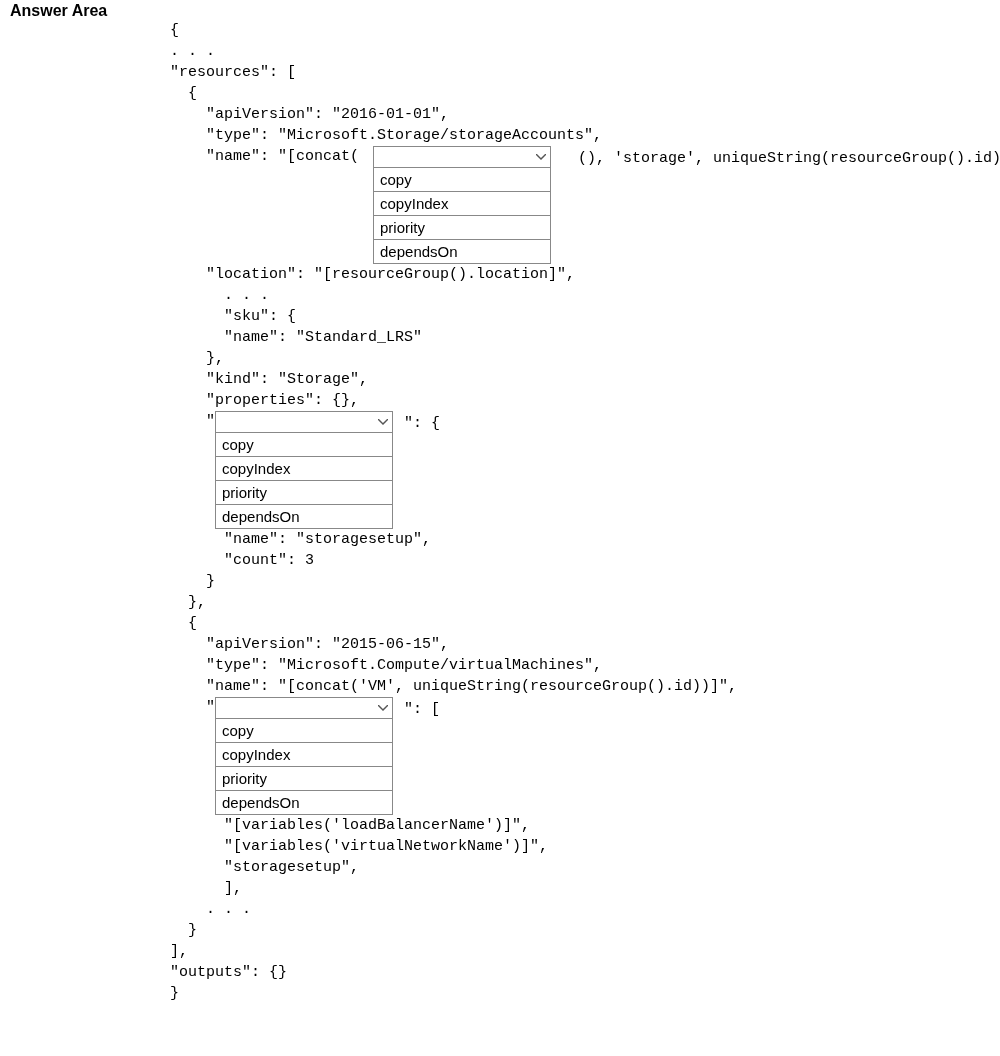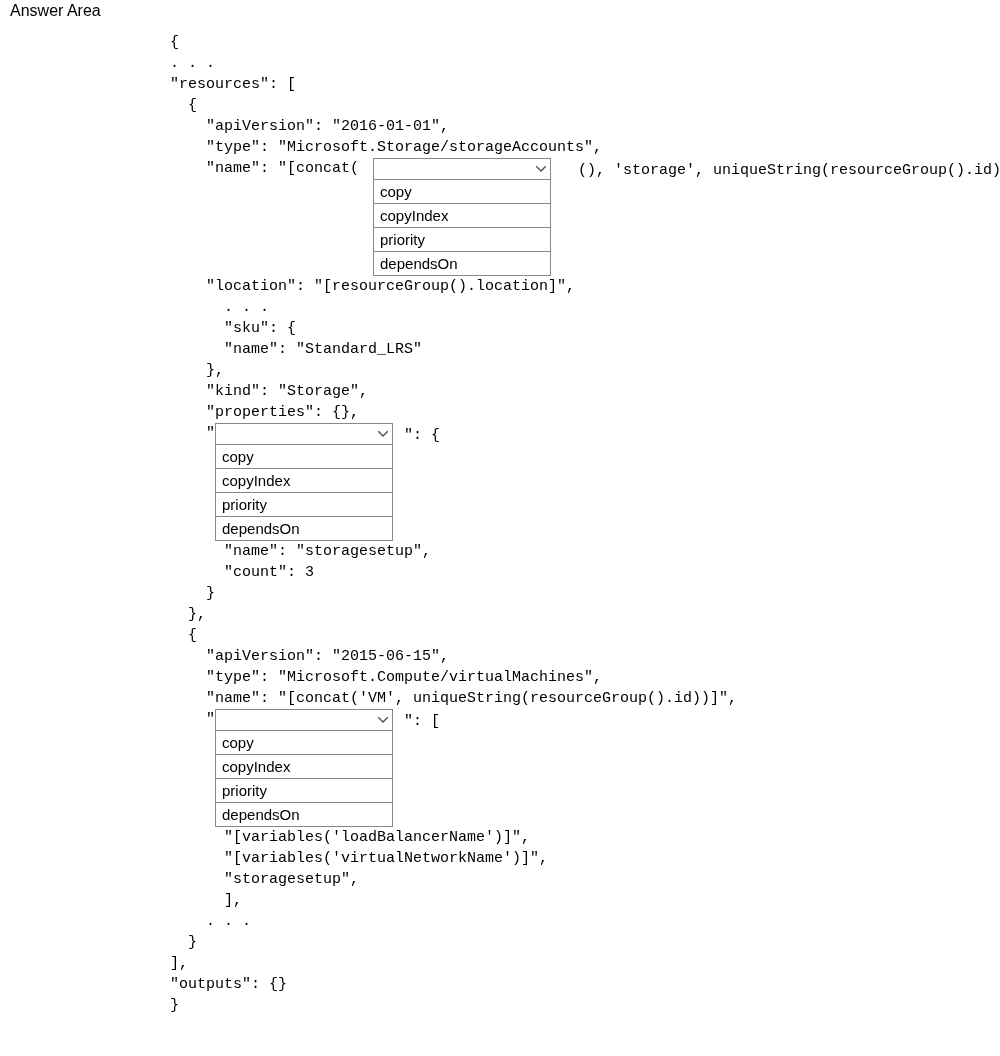--- a/index.html
+++ b/index.html
@@ -6,23 +6,23 @@
       font-family: Arial, Helvetica, sans-serif;
       font-size: 15px;
       margin: 0;
       padding: 2px 10px;
       background: #fff;
       color: #000;
       width: 1000px;
       box-sizing: border-box;
     }
     .title {
-      font-weight: 400;
+      font-weight: 700;
       font-size: 16px;
-      margin-bottom: 12px;
+      margin-bottom: 0;
     }
     .codeblock {
       font-family: "Consolas", "Courier New", monospace;
       font-size: 15px;
       line-height: 1.4;
       white-space: pre;
       padding-left: 160px;
     }
     .line {
       display: block;

